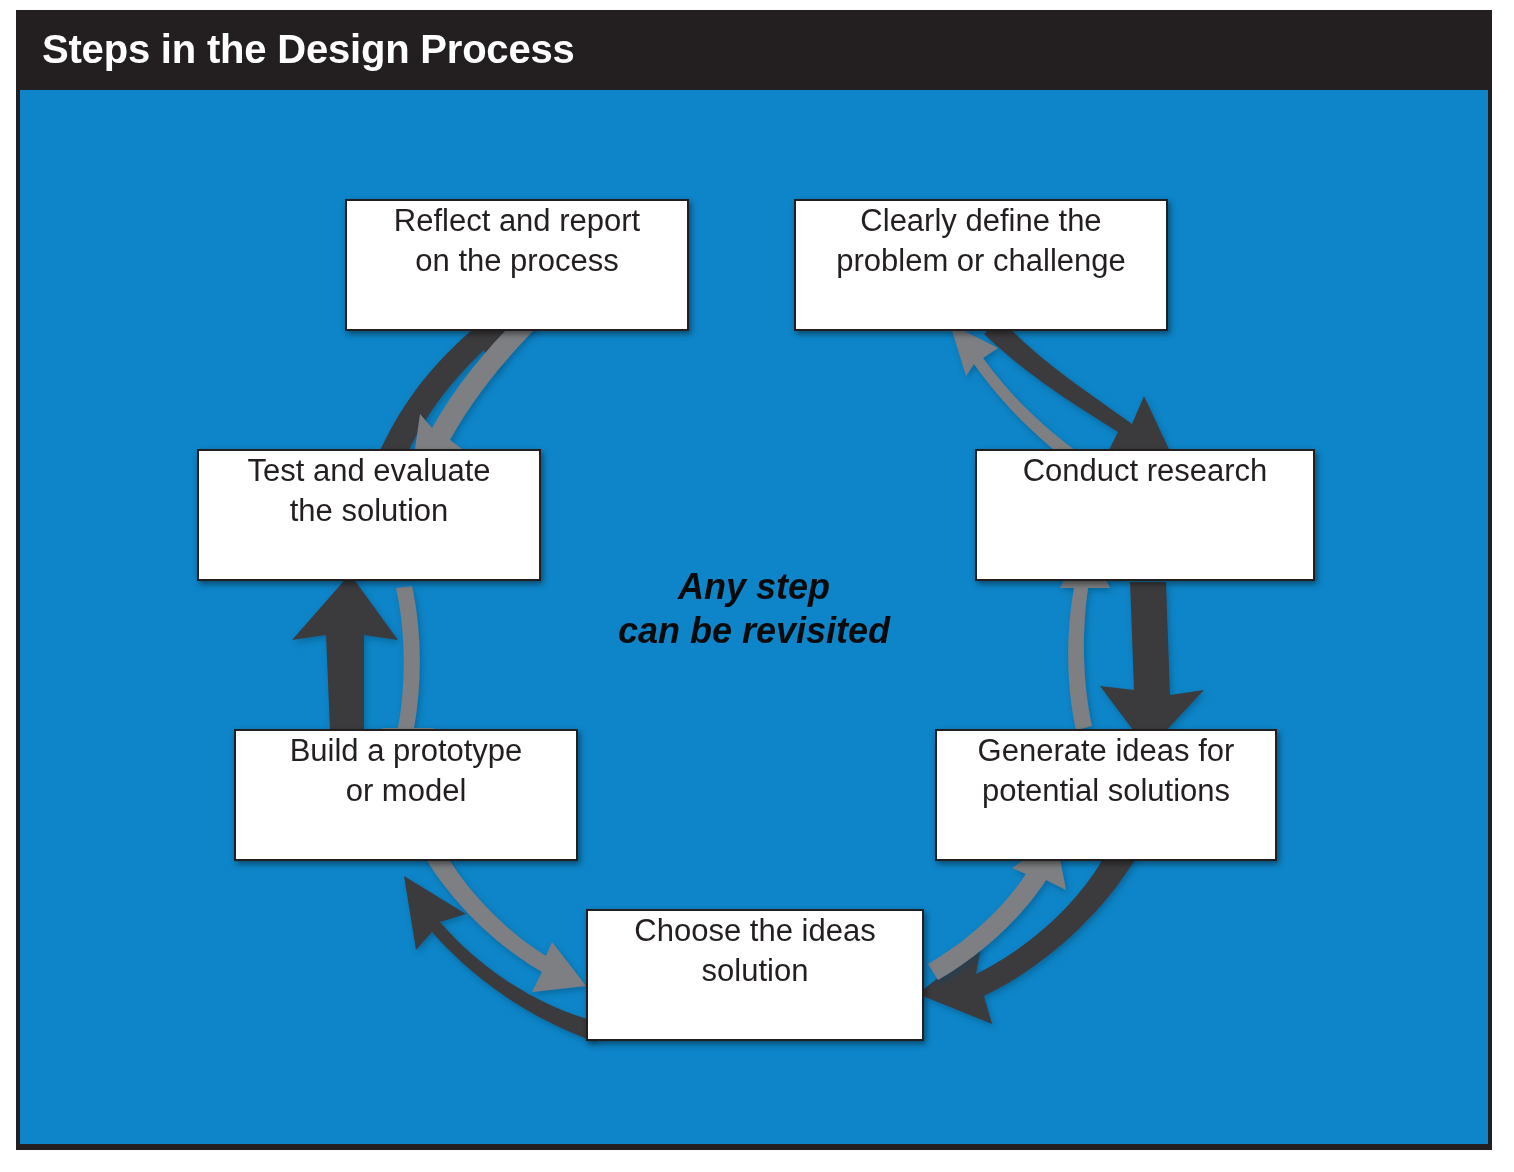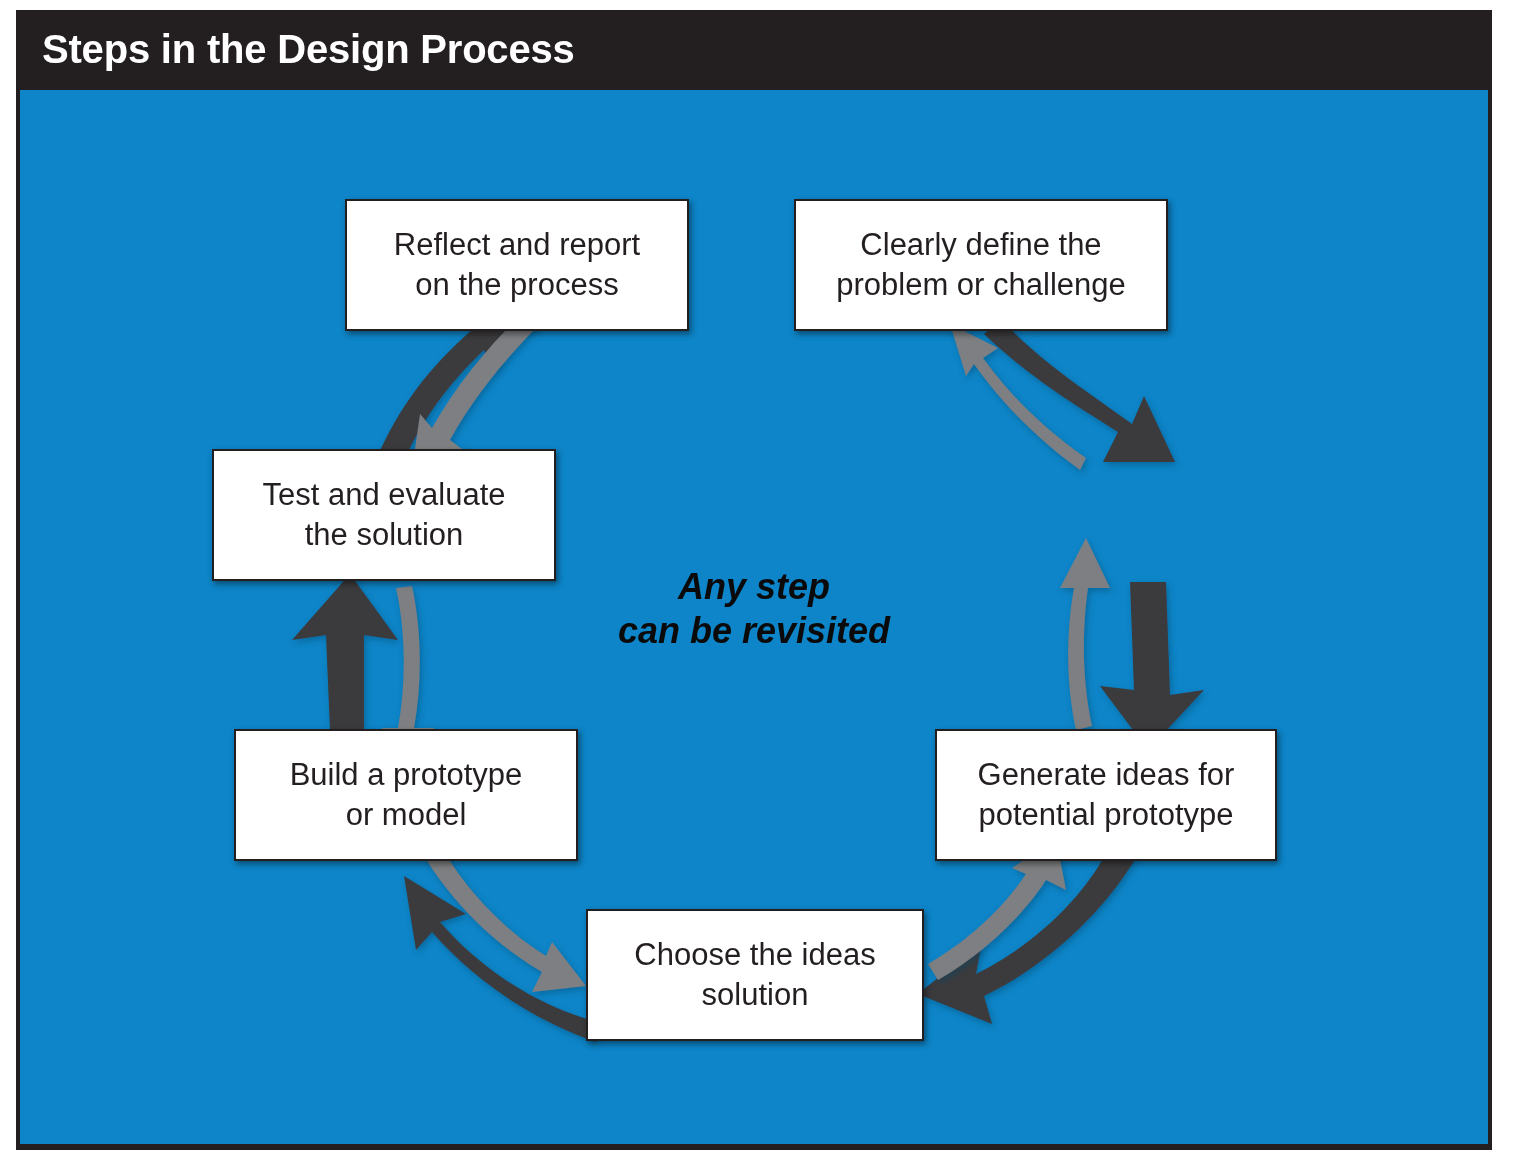--- a/index.html
+++ b/index.html
@@ -73,41 +73,41 @@
     height: 1054px;
   }
 
   
   .step-box {
     position: absolute;
     background: #ffffff;
     border: 2px solid #231f20;
     box-sizing: border-box;
     display: flex;
-    align-items: center;
+    align-items: flex-start;
     justify-content: center;
     text-align: center;
     box-shadow: 2px 3px 6px rgba(0,0,0,0.45);
     z-index: 5;
   }
   .step-label {
     color: #231f20;
     font-size: 31px;
     line-height: 1.28;
     padding: 0 10px;
     white-space: pre-line;
   }
 
   #box-reflect        { left: 325px; top: 109px;  width: 344px; height: 132px; }
   #box-define         { left: 762px; top: 109px;  width: 374px; height: 132px; margin-left: 12px; }
   #box-research       { left: 955px; top: 359px;  width: 340px; height: 132px; }
   #box-generate       { left: 915px; top: 639px;  width: 342px; height: 132px; }
   #box-choose         { left: 566px; top: 819px;  width: 338px; height: 132px; }
   #box-prototype      { left: 214px; top: 639px;  width: 344px; height: 132px; }
-  #box-test           { left: 192px; top: 359px;  width: 344px; height: 132px; }
+  #box-test           { left: 177px; top: 359px;  width: 344px; height: 132px; }
 
   
   #center-note {
     position: absolute;
     left: 534px;
     top: 462px;
     width: 400px;
     text-align: center;
     font-size: 36px;
     font-weight: bold;
@@ -185,24 +185,27 @@
     <div class="step-box" id="box-reflect">
       <div class="step-label">Reflect and report
 on the process</div>
     </div>
 
     <div class="step-box" id="box-define">
       <div class="step-label">Clearly define the
 problem or challenge</div>
     </div>
 
+    <div class="step-box" id="box-research">
+      <div class="step-label">Conduct research</div>
+    </div>
 
     <div class="step-box" id="box-generate">
       <div class="step-label">Generate ideas for
-potential prototype</div>
+potential solutions</div>
     </div>
 
     <div class="step-box" id="box-choose">
       <div class="step-label">Choose the ideas
 solution</div>
     </div>
 
     <div class="step-box" id="box-prototype">
       <div class="step-label">Build a prototype
 or model</div>

